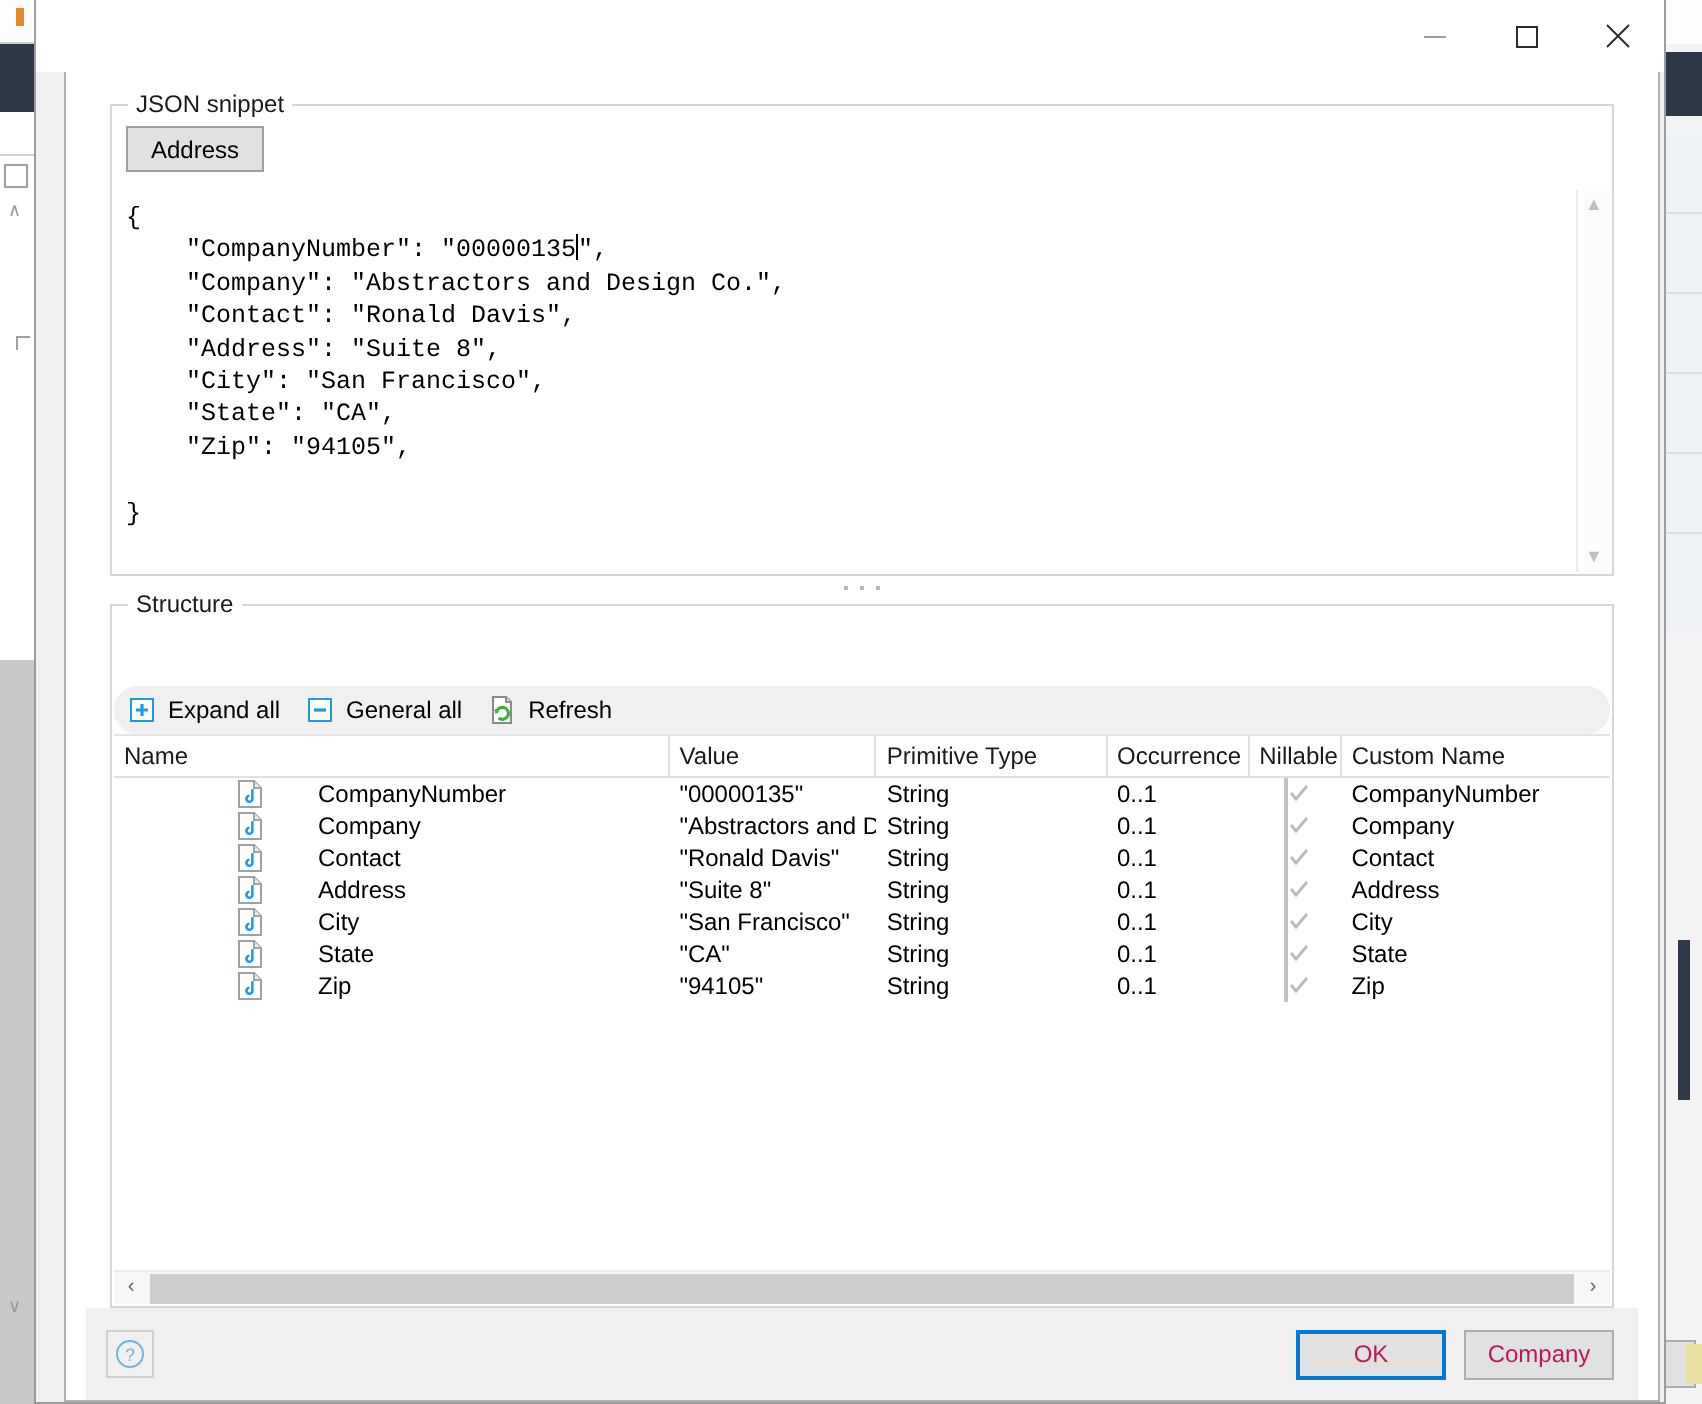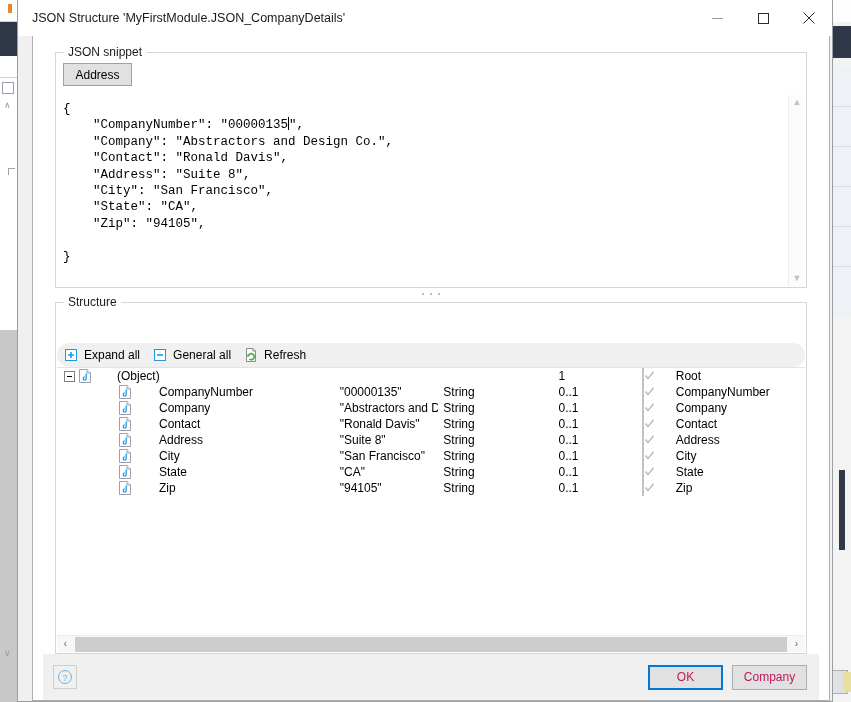--- a/index.html
+++ b/index.html
@@ -243,21 +243,20 @@
     <div class="bg-right-line" style="top:200px"></div>
   </div>
   <div id="bg-right-scroll"></div>
   <div id="bg-right-btn"></div>
   <div id="bg-right-yellow"></div>
 </div>
 
 <div id="dialog">
 
   <div id="titlebar">
-    <div id="title-text">JSON Structure 'MyFirstModule.JSON_CompanyDetails'</div>
     <div id="winbuttons">
       <div class="winbtn">
         <svg width="11" height="11" viewBox="0 0 11 11">
           <rect x="0" y="5" width="11" height="1" fill="#9b9b9b"></rect>
         </svg>
       </div>
       <div class="winbtn">
         <svg width="11" height="11" viewBox="0 0 11 11">
           <rect x="0.5" y="0.5" width="10" height="10" fill="none" stroke="#2b2b2b" stroke-width="1"></rect>
         </svg>
@@ -324,39 +323,29 @@
             <path d="M3.5 1.5 H10 L12.5 4 V14.5 H3.5 Z" fill="#fdfdfd" stroke="#8a8a8a" stroke-width="1"></path>
             <path d="M10 1.5 V4 H12.5" fill="#e6e6e6" stroke="#8a8a8a" stroke-width="1"></path>
             <path d="M5.2 9.6 a3 3 0 1 1 1.1 2.4" fill="none" stroke="#3faf3f" stroke-width="1.6"></path>
             <path d="M4.2 7.4 L6.6 8.2 L4.6 9.8 Z" fill="#3faf3f"></path>
           </svg>
           <span class="tblabel">Refresh</span>
         </div>
       </div>
 
       <div id="grid">
+        <div id="grid-header">
+          <div class="hcell" style="width:290px">Name</div>
+          <div class="hcell" style="width:108px">Value</div>
+          <div class="hcell" style="width:120px">Primitive Type</div>
+          <div class="hcell" style="width:74px">Occurrence</div>
+          <div class="hcell" style="width:48px">Nillable</div>
+          <div class="hcell" style="width:140px;border-right:none">Custom Name</div>
+        </div>
         <div id="grid-rows">
-            <div class="grow">
-              <div class="cell namecell" style="width: 290px;">
-                <span class="expander"></span>
-                <svg class="jsicon" viewBox="0 0 12 14">
-                  <path d="M0.5 0.5 H8 L11.5 4 V13.5 H0.5 Z" fill="#ffffff" stroke="#9aa3ad" stroke-width="1"></path>
-                  <path d="M8 0.5 V4 H11.5" fill="#e9edf2" stroke="#9aa3ad" stroke-width="1"></path>
-                  <path d="M7.2 4.6 V9.4 a1.5 1.5 0 1 1 -1.5 -1.5" fill="none" stroke="#1c9be0" stroke-width="1.3"></path>
-                </svg>
-                <span style="padding-left:26px">(Object)</span>
-              </div>
-              <div class="cell" style="width: 108px;"></div>
-              <div class="cell" style="width: 120px;"></div>
-              <div class="cell" style="width: 74px;">1</div>
-              <div class="cell" style="width: 48px;"><span class="nillbox"><svg width="11" height="11" viewBox="0 0 11 11">
-                    <path d="M1.5 5.5 L4 8.5 L9.5 2" fill="none" stroke="#b9b9b9" stroke-width="1.4"></path>
-                  </svg></span></div>
-              <div class="cell" style="width: 140px;">Root</div>
-            </div>
             <div class="grow">
               <div class="cell namecell" style="width: 290px;">
                 <span style="display:inline-block;width:22px;flex:none"></span>
                 <span style="display:inline-block;width:40px;flex:none"></span>
                 <svg class="jsicon" viewBox="0 0 12 14">
                   <path d="M0.5 0.5 H8 L11.5 4 V13.5 H0.5 Z" fill="#ffffff" stroke="#9aa3ad" stroke-width="1"></path>
                   <path d="M8 0.5 V4 H11.5" fill="#e9edf2" stroke="#9aa3ad" stroke-width="1"></path>
                   <path d="M7.2 4.6 V9.4 a1.5 1.5 0 1 1 -1.5 -1.5" fill="none" stroke="#1c9be0" stroke-width="1.3"></path>
                 </svg>
                 <span style="padding-left:28px">CompanyNumber</span>

